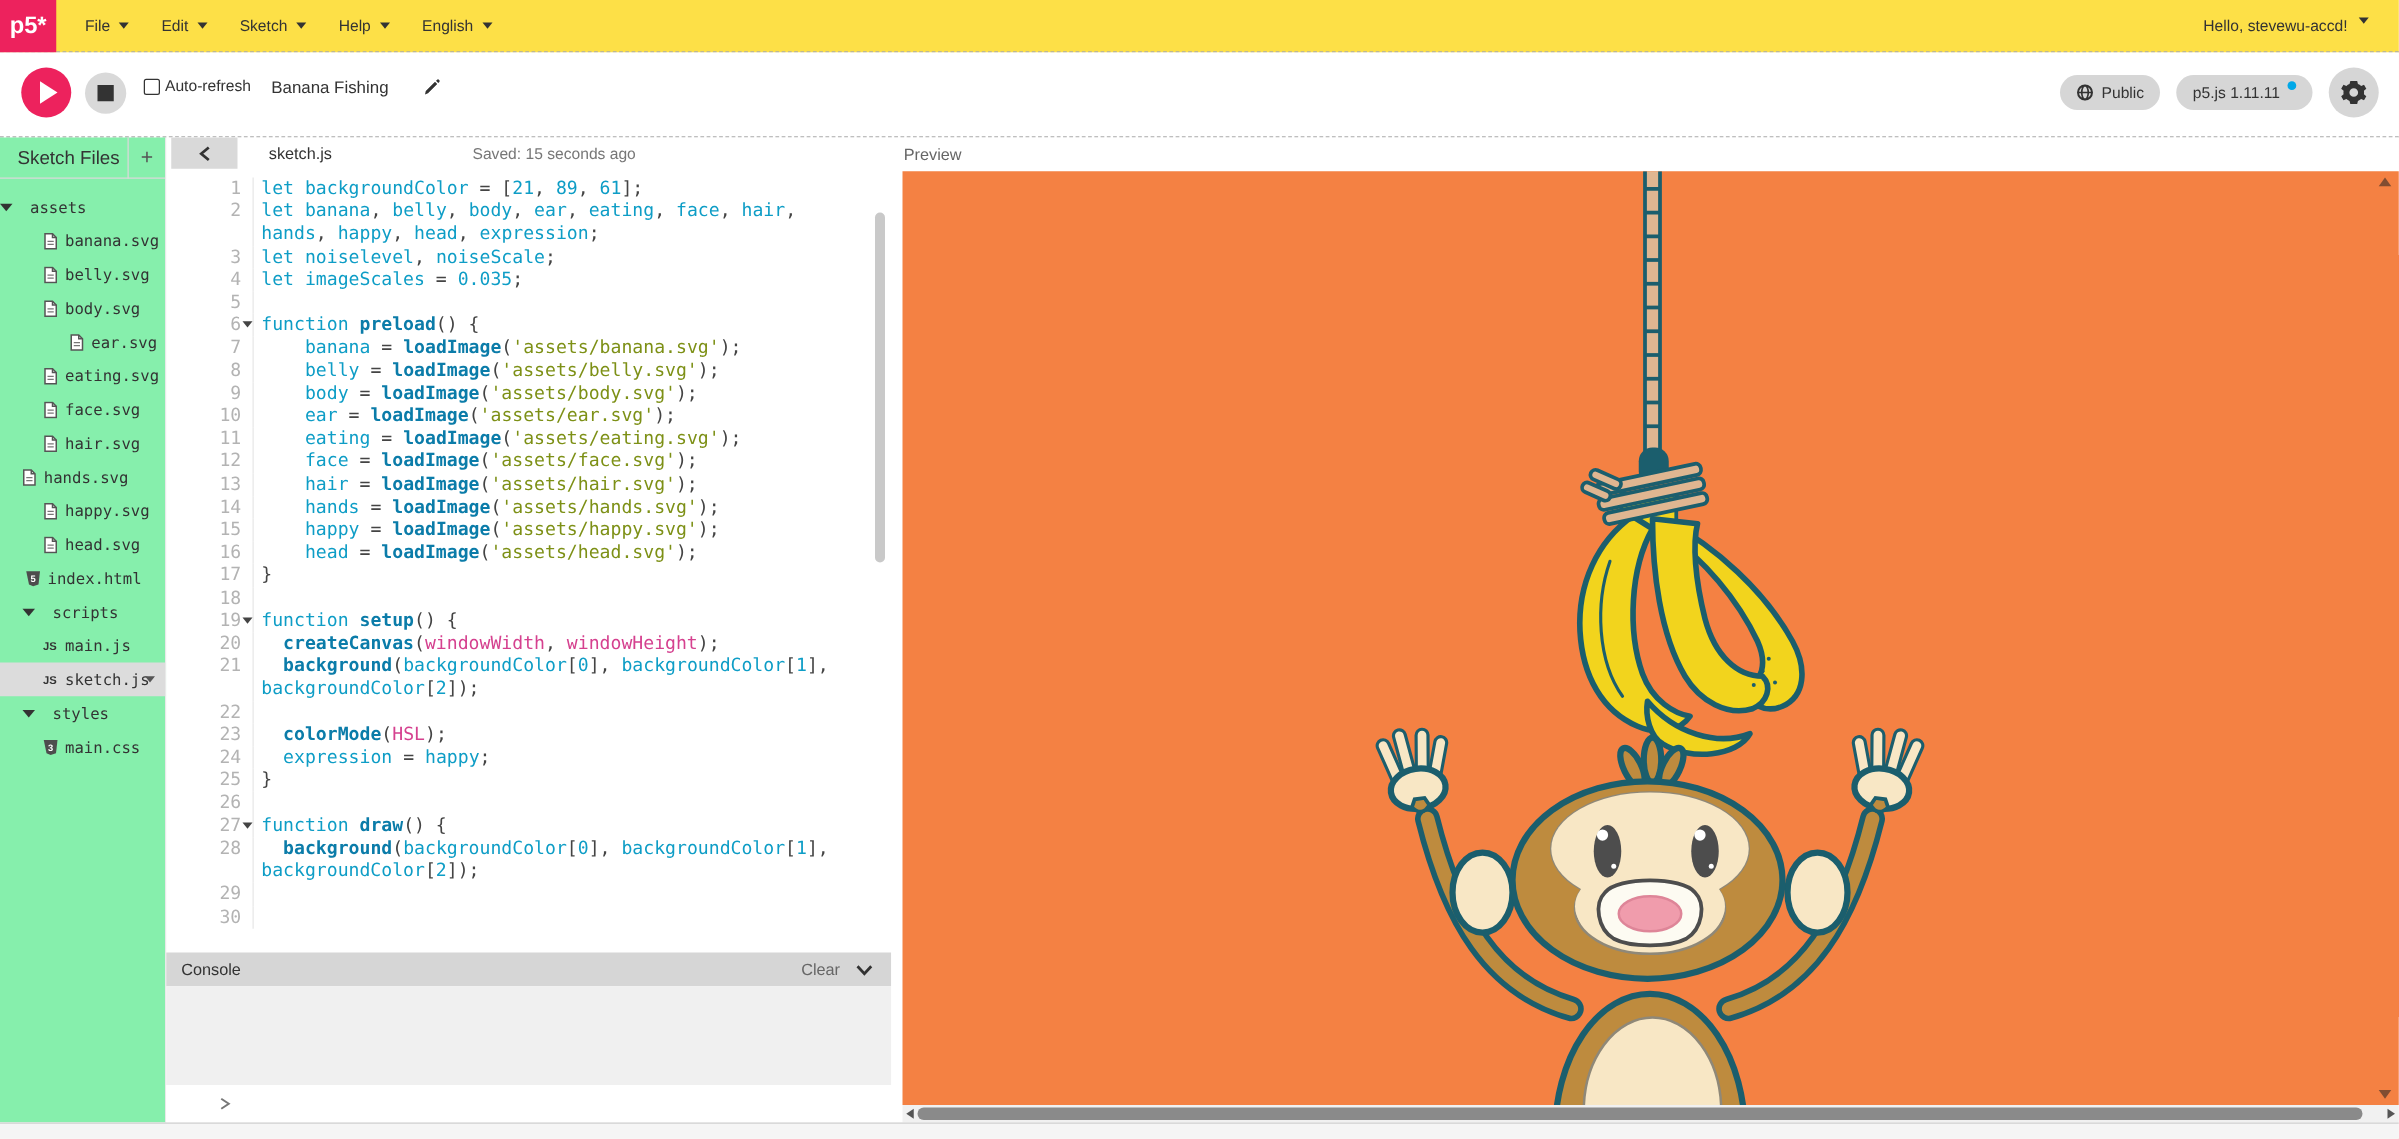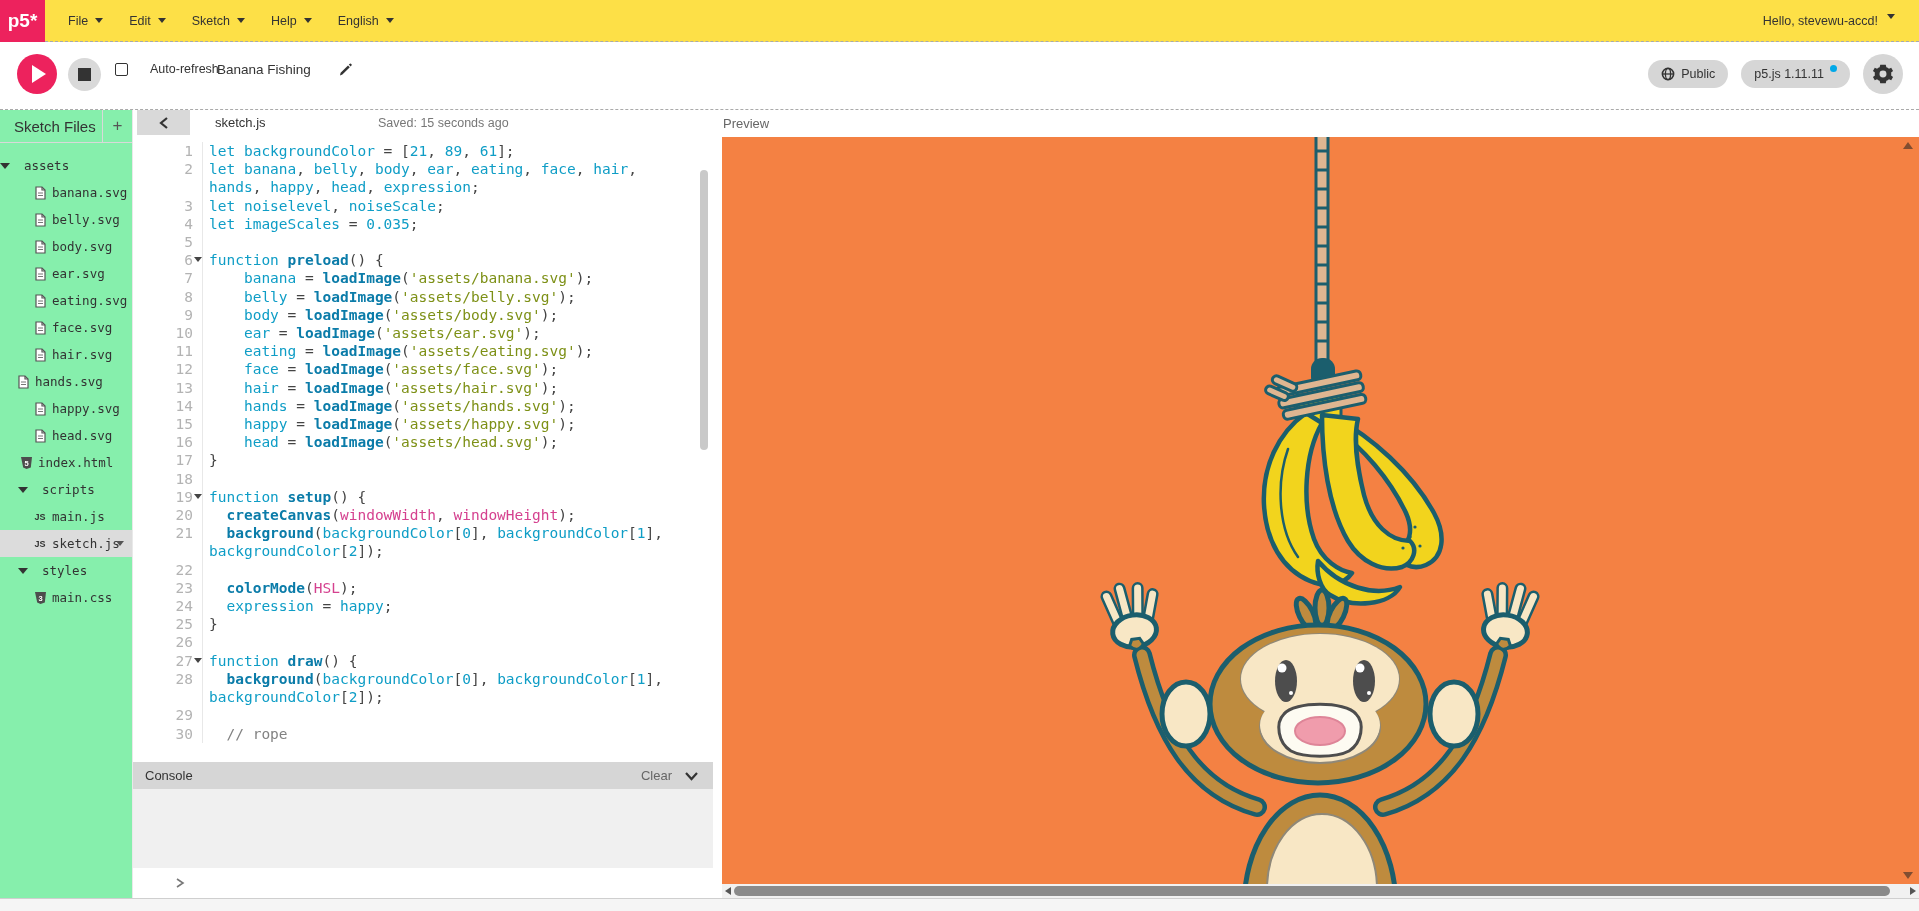--- a/index.html
+++ b/index.html
@@ -21,21 +21,21 @@
   
   .toolbar { position:absolute; left:0; top:42px; width:1919px; height:68px; background:#fff;
     border-bottom:1px dashed #aaa; display:flex; align-items:center; }
   .play-btn { position:absolute; left:17px; top:54px; width:40px; height:40px; border-radius:50%;
     background:var(--accent); display:flex; align-items:center; justify-content:center; cursor:pointer; }
   .play-tri { width:0; height:0; border-top:9px solid transparent; border-bottom:9px solid transparent;
     border-left:14px solid #fff; margin-left:4px; }
   .stop-btn { position:absolute; left:68px; top:58px; width:33px; height:33px; border-radius:50%;
     background:#d9d9d9; display:flex; align-items:center; justify-content:center; cursor:pointer; }
   .stop-sq { width:13px; height:13px; background:#333; }
-  .autorefresh { position:absolute; left:115px; top:62px; display:flex; align-items:center; gap:22px; font-size:12.5px; }
+  .autorefresh { position:absolute; left:115px; top:62px; display:flex; align-items:center; gap:4px; font-size:12.5px; }
   .checkbox { width:13px; height:13px; border:1.5px solid #333; border-radius:2px; background:#fff; }
   .sketch-title { position:absolute; left:217px; top:62px; display:flex; align-items:center; gap:27px; font-size:13.5px; }
   .tb-right { position:absolute; right:16px; top:54px; display:flex; align-items:center; gap:13px; }
   .pill { height:28px; background:#d6d6d6; border-radius:14px; display:flex; align-items:center;
     gap:6px; padding:0 13px; font-size:12.5px; cursor:pointer; }
   .blue-dot { width:7px; height:7px; border-radius:50%; background:#00A8E8; align-self:flex-start; margin-top:5px; }
   .gear-btn { width:40px; height:40px; border-radius:50%; background:#d6d6d6; display:flex;
     align-items:center; justify-content:center; cursor:pointer; }
 
   
@@ -221,21 +221,21 @@
           <span class="file-ico">
             <svg width="13" height="14" viewBox="0 0 13 14">
               <path d="M2 1 h6 l3 3 v9 H2 Z" fill="#fff" stroke="#555" stroke-width="1.2"></path>
               <path d="M8 1 v3 h3" fill="none" stroke="#555" stroke-width="1.2"></path>
               <line x1="4" y1="7" x2="9" y2="7" stroke="#777" stroke-width="1"></line>
               <line x1="4" y1="9.5" x2="9" y2="9.5" stroke="#777" stroke-width="1"></line>
             </svg>
           </span>
           <span>body.svg</span>
         </div>
-        <div class="tree-row" style="padding-left: 33px;">
+        <div class="tree-row" style="padding-left: 33px; margin-left: 21px;">
           <span class="file-ico">
             <svg width="13" height="14" viewBox="0 0 13 14">
               <path d="M2 1 h6 l3 3 v9 H2 Z" fill="#fff" stroke="#555" stroke-width="1.2"></path>
               <path d="M8 1 v3 h3" fill="none" stroke="#555" stroke-width="1.2"></path>
               <line x1="4" y1="7" x2="9" y2="7" stroke="#777" stroke-width="1"></line>
               <line x1="4" y1="9.5" x2="9" y2="9.5" stroke="#777" stroke-width="1"></line>
             </svg>
           </span>
           <span>ear.svg</span>
         </div>
@@ -470,21 +470,20 @@
           <div class="code-line">
             <span class="gutter">28</span>
             <div class="code"><span class="t-p">  </span><span class="t-f">background</span><span class="t-p">(</span><span class="t-v">backgroundColor</span><span class="t-p">[</span><span class="t-n">0</span><span class="t-p">], </span><span class="t-v">backgroundColor</span><span class="t-p">[</span><span class="t-n">1</span><span class="t-p">], </span><span class="t-v">backgroundColor</span><span class="t-p">[</span><span class="t-n">2</span><span class="t-p">]);</span></div>
           </div>
           <div class="code-line">
             <span class="gutter">29</span>
             <div class="code">&nbsp;</div>
           </div>
           <div class="code-line">
             <span class="gutter">30</span>
-            <div class="code"><span class="t-p">  </span><span class="t-c">// rope</span></div>
           </div>
         </div>
       <div class="ed-vscroll"></div>
     </div>
     <div class="console-bar">
       <span class="console-title">Console</span>
       <span class="console-right">
         <span class="clear-label">Clear</span>
         <svg width="15" height="10" viewBox="0 0 15 10">
           <polyline points="2,2 7.5,8 13,2" fill="none" stroke="#333" stroke-width="2.2"></polyline>

